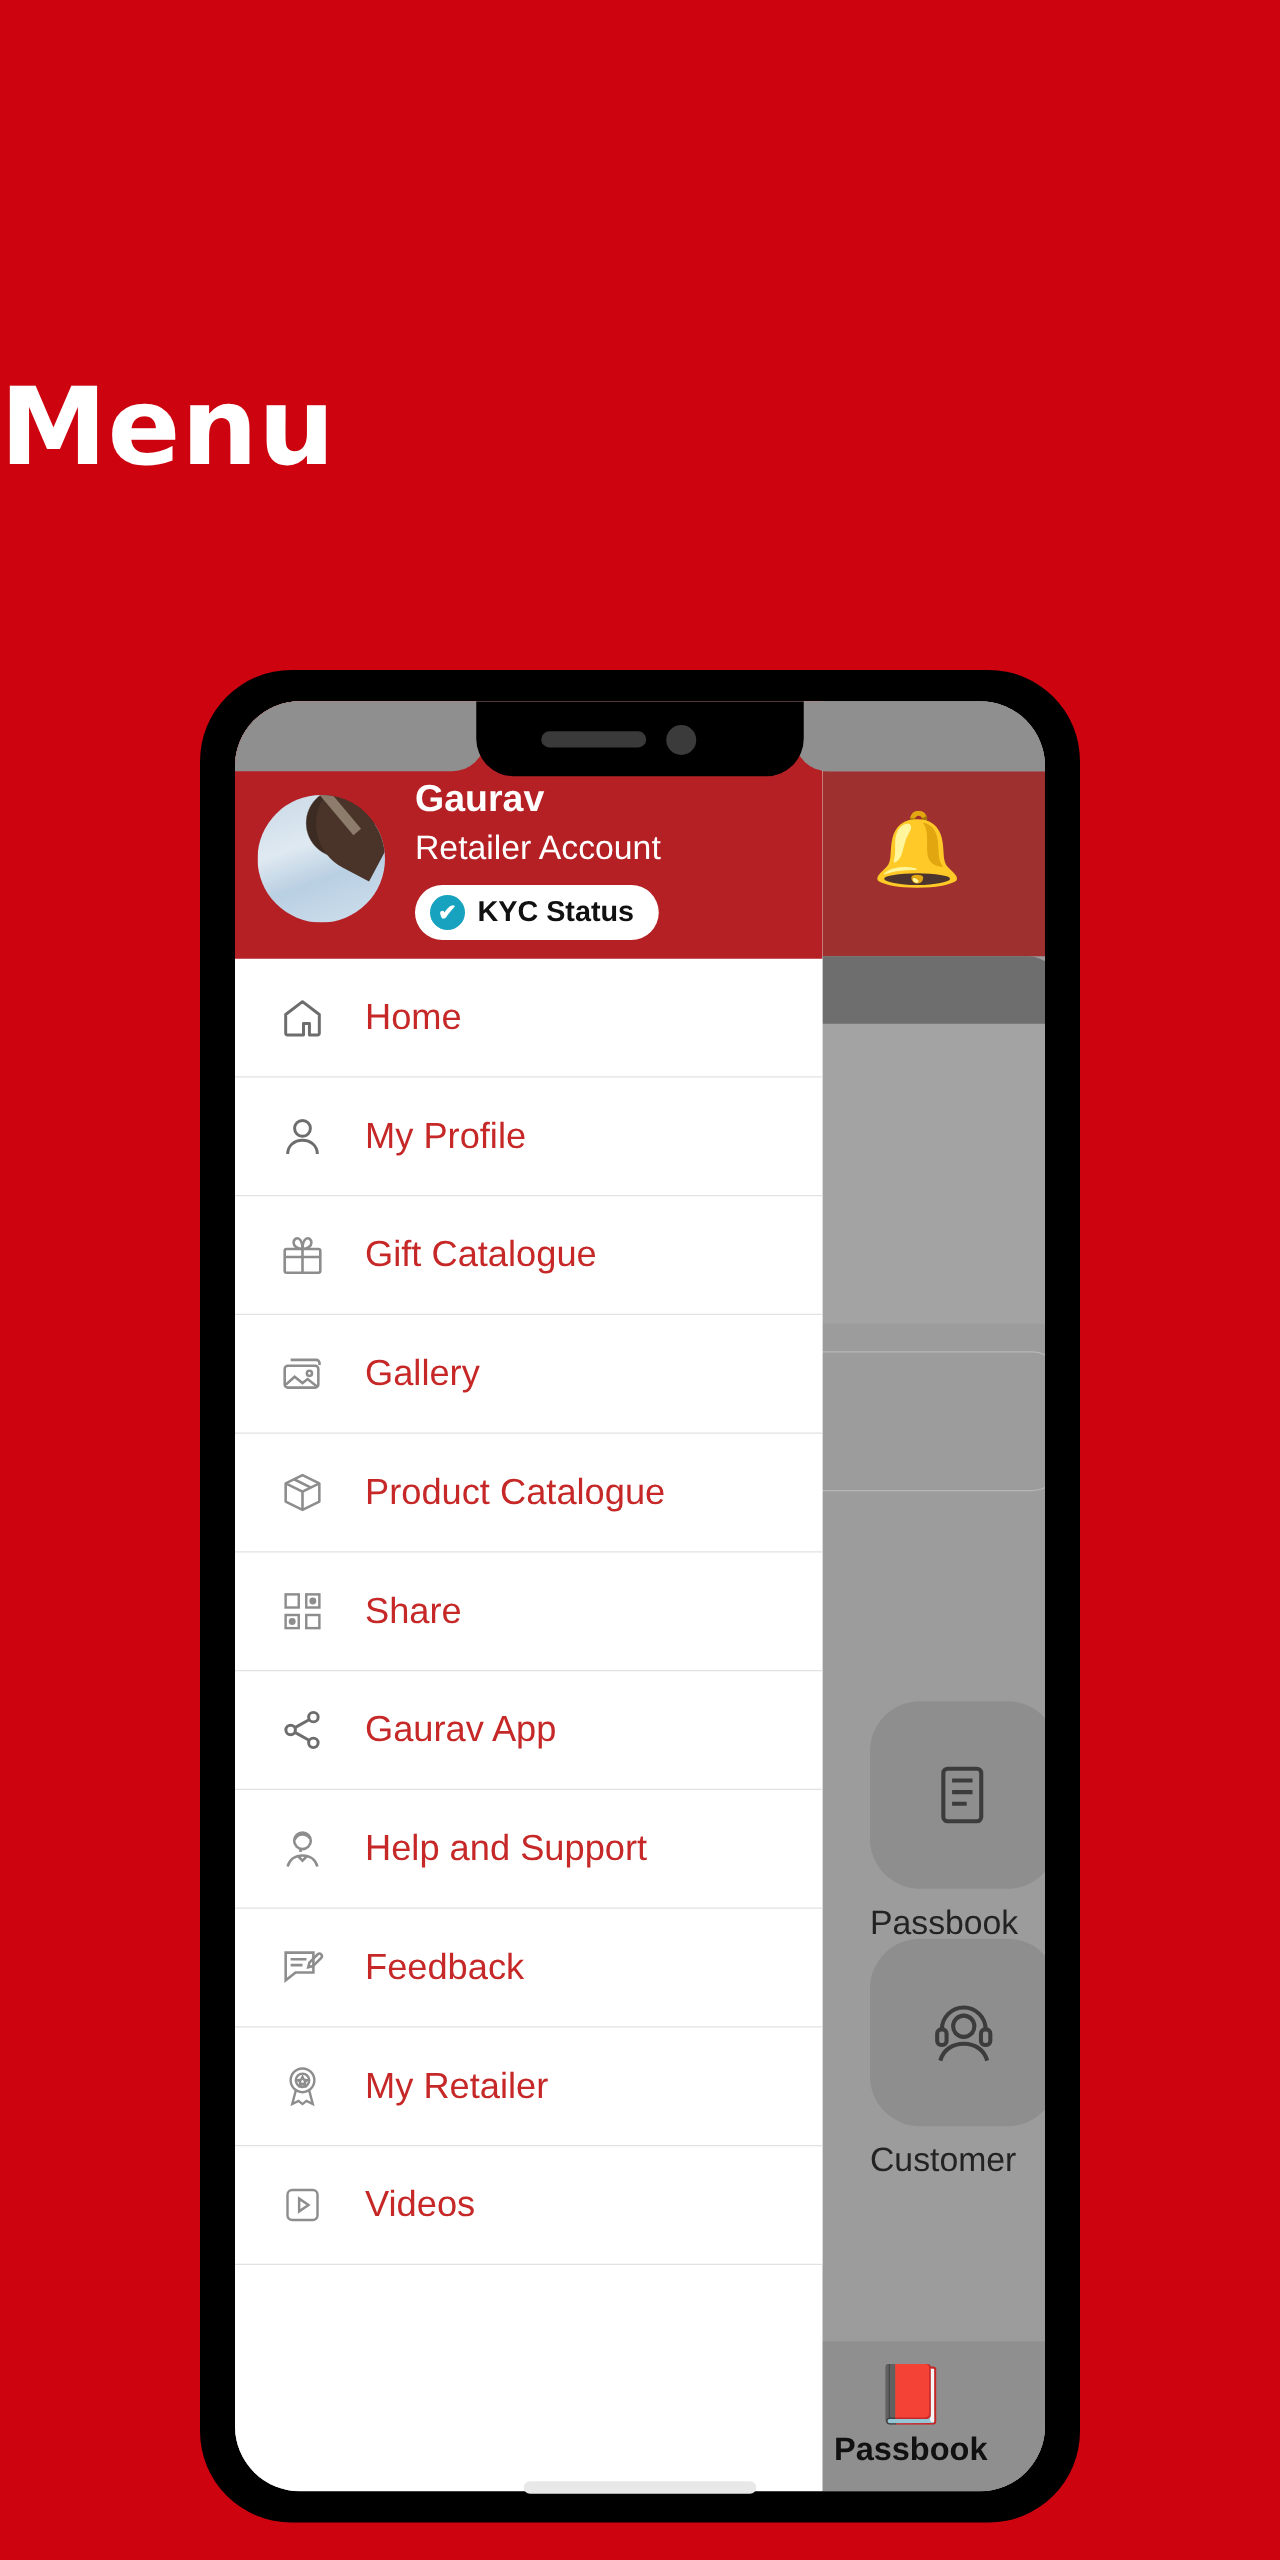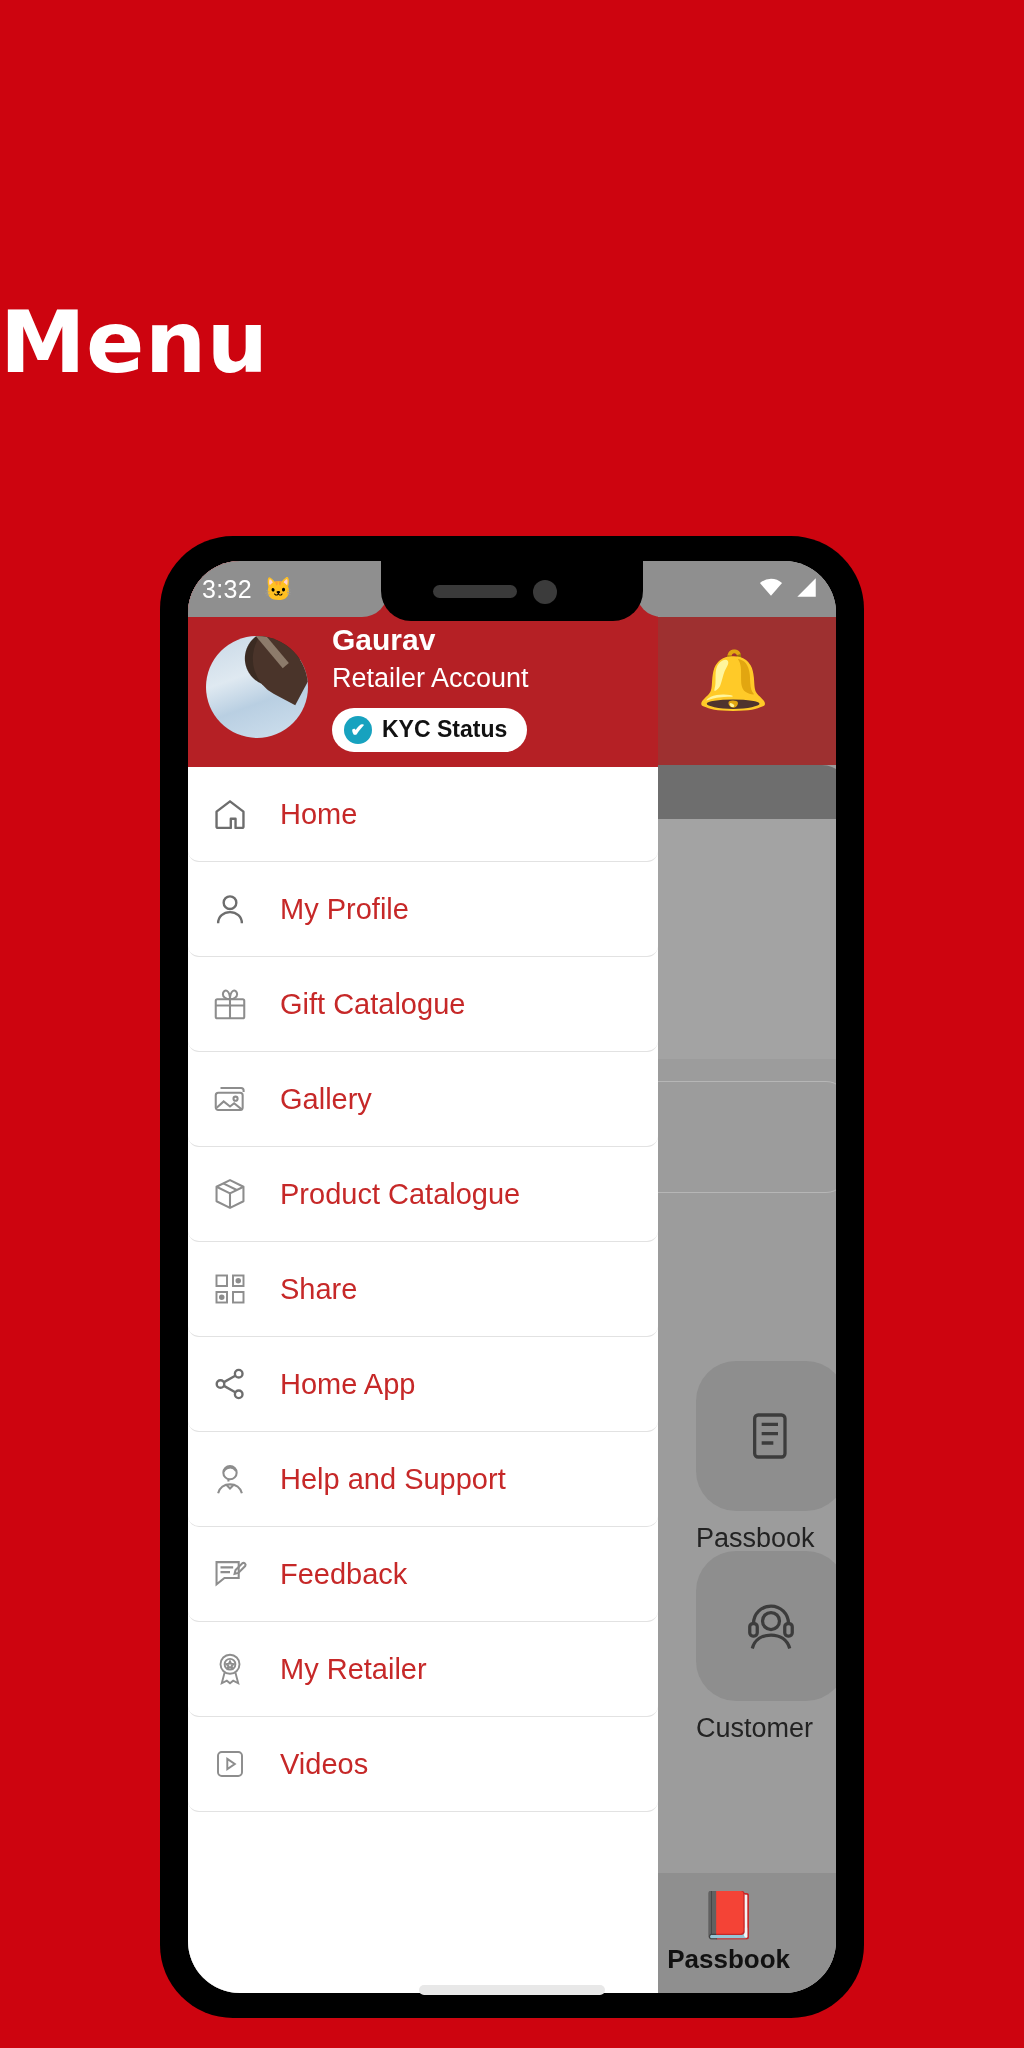--- a/index.html
+++ b/index.html
@@ -240,22 +240,21 @@
     display:flex; align-items:center; justify-content:center;
     color:#fff; font-size:18px; font-weight:bold;
   }
   .kyc-lbl{ font-size:23px; font-weight:bold; color:#111; }
 
   .menu-list{ background:#fff; }
   .menu-item{
     height:95px;
     display:flex; align-items:center;
     border-bottom:1px solid #e2e2e2;
-    padding-left:0;
-    border-radius:11px;
+    padding-left:12px;
   }
   .mi-icon{
     width:84px; height:56px;
     display:flex; align-items:center; justify-content:center;
     color:#6d6d6d;
     flex:0 0 auto;
   }
   .mi-icon svg{ display:block; }
   .mi-label{
     color:#C62828;
@@ -422,21 +421,21 @@
 
         <div class="menu-item">
           <span class="mi-icon">
             <svg width="38" height="38" viewBox="0 0 24 24" fill="none" stroke="#6d6d6d" stroke-width="1.5">
               <circle cx="17.5" cy="5.5" r="2.4"></circle>
                 <circle cx="6" cy="12" r="2.4"></circle>
                 <circle cx="17.5" cy="18.5" r="2.4"></circle>
               <path d="M8.2 10.8 15.3 6.8M8.2 13.2l7.1 4"></path>
             </svg>
           </span>
-          <span class="mi-label">Home App</span>
+          <span class="mi-label">Gaurav App</span>
         </div>
 
         <div class="menu-item">
           <span class="mi-icon">
             <svg width="38" height="38" viewBox="0 0 24 24" fill="none" stroke="#8d8d8d" stroke-width="1.3">
               <circle cx="12" cy="8" r="4.2"></circle>
               <path d="M8 7.5c1.5-3.5 6-3.5 7.8-.6"></path>
               <path d="M11 12.2v1.4"></path>
               <path d="M4.5 21c.9-3.6 3.9-5.6 7.5-5.6S18.6 17.4 19.5 21"></path>
               <path d="M9.8 15.8 12 18l2.2-2.2"></path>
@@ -476,38 +475,20 @@
             </svg>
           </span>
           <span class="mi-label">Videos</span>
         </div>
 
       </div>
     </div>
 
     <div class="status-shade-l"></div>
     <div class="status-shade-r"></div>
-    <div class="statusbar">
-      <div class="sb-left">
-        <span class="sb-time">3:32</span>
-        <span class="sb-emoji">🐱</span>
-      </div>
-      <div class="sb-right">
-        <span>
-          <svg width="30" height="26" viewBox="0 0 24 24">
-              <path d="M12 20 1.8 8.4a15 15 0 0 1 20.4 0z" fill="#ffffff"></path>
-            </svg>
-        </span>
-        <span>
-          <svg width="28" height="26" viewBox="0 0 24 24">
-              <path d="M21 4v17H4z" fill="#ffffff"></path>
-            </svg>
-        </span>
-      </div>
-    </div>
     <div class="notch">
       <div class="notch-speaker"></div>
       <div class="notch-cam"></div>
     </div>
 
   </div>
   <div class="home-bar"></div>
 </div>
 
 </body></html>

